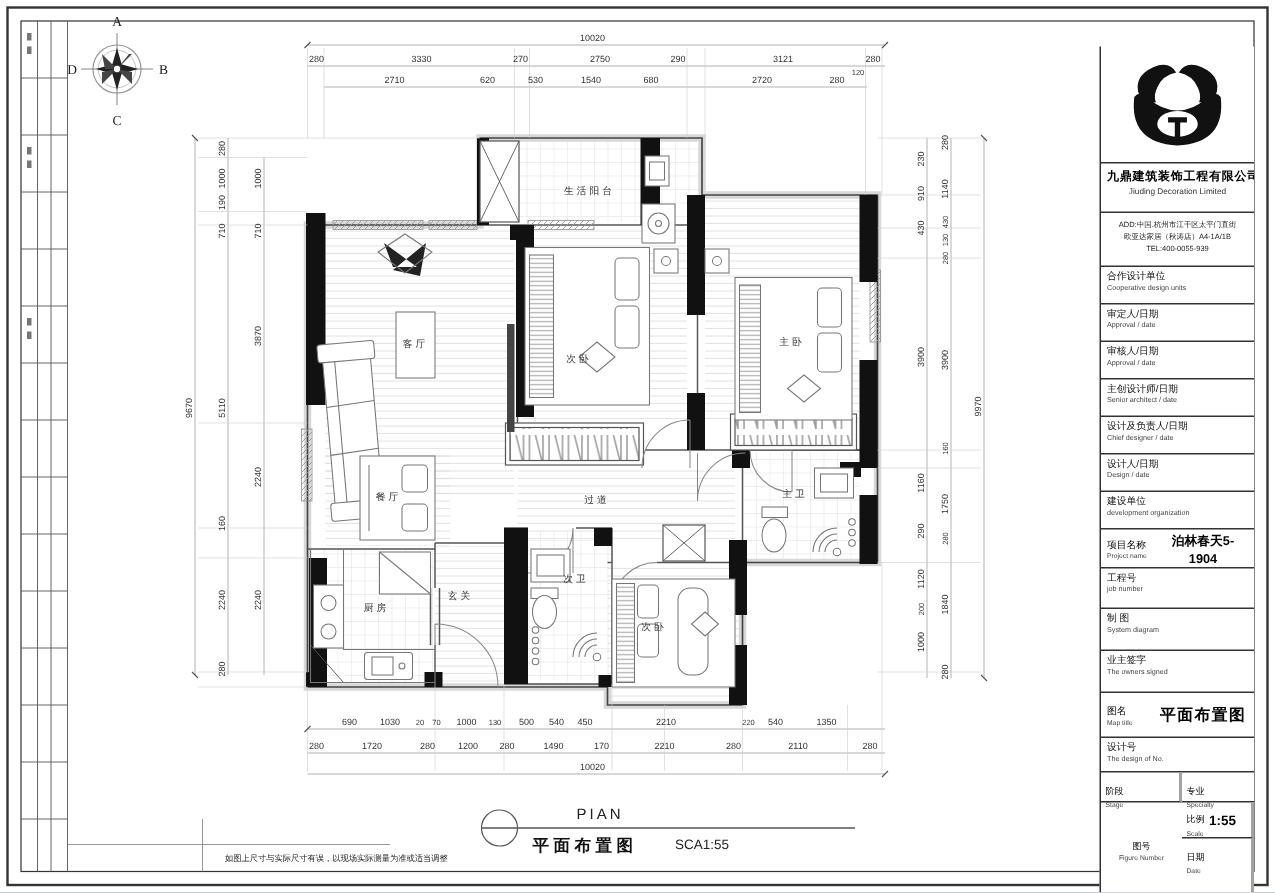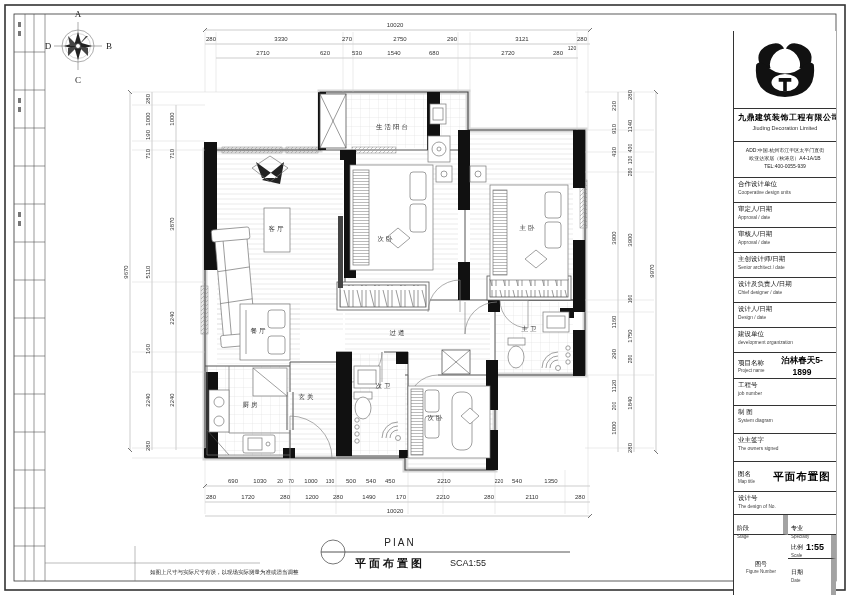--- a/index.html
+++ b/index.html
@@ -32,21 +32,21 @@
   .tb-project .val{font-size:8.5px;}
   .tb-proof{height:27px;}
   .tb-proof .val{font-size:10px;}
   .tb-job{height:27px;}
   .tb-system{height:28px;}
   .tb-owner{height:28px;}
   .tb-map{height:30px;}
   .tb-map .val{font-size:10.5px;letter-spacing:1px;}
   .tb-designno{height:23px;}
   .tb-bottom{flex:1;display:grid;grid-template-columns:54px 1fr;grid-template-rows:20px 24px 1fr;}
-  .tb-bottom>div{border-bottom:1px solid #333;border-right:5px solid #a3a3a3;box-sizing:border-box;padding:1px 3px;}
+  .tb-bottom>div{border-bottom:1px solid #333;border-right:2px solid #a3a3a3;box-sizing:border-box;padding:1px 3px;}
   .tb-bottom .cn{font-size:6px;}
   .tb-bottom .en{font-size:4.5px;color:#444;}
   .tb-bottom .noB{border-bottom:none;}
   .tb-bottom .noR{border-right:none;}
   .tb-scale{display:flex;align-items:center;gap:3px;}
   .tb-scale .val{font-size:9px;font-weight:bold;}
   .tb-figure{grid-row:2 / span 2;display:flex;flex-direction:column;justify-content:center;align-items:center;}
 </style>
 </head>
 <body>
@@ -542,21 +542,21 @@
   <div class="tb-cell tb-row">
     <div class="cn">建设单位</div>
     <div class="en">development organization</div>
   </div>
 
   <div class="tb-cell tb-kv tb-project">
     <div class="lbl">
       <div class="cn">项目名称</div>
       <div class="en">Project name</div>
     </div>
-    <div class="val">泊林春天5-1899</div>
+    <div class="val">泊林春天5-1904</div>
   </div>
 
 
   <div class="tb-cell tb-row tb-job">
     <div class="cn">工程号</div>
     <div class="en">job number</div>
   </div>
 
   <div class="tb-cell tb-row tb-system">
     <div class="cn">制 图</div>

